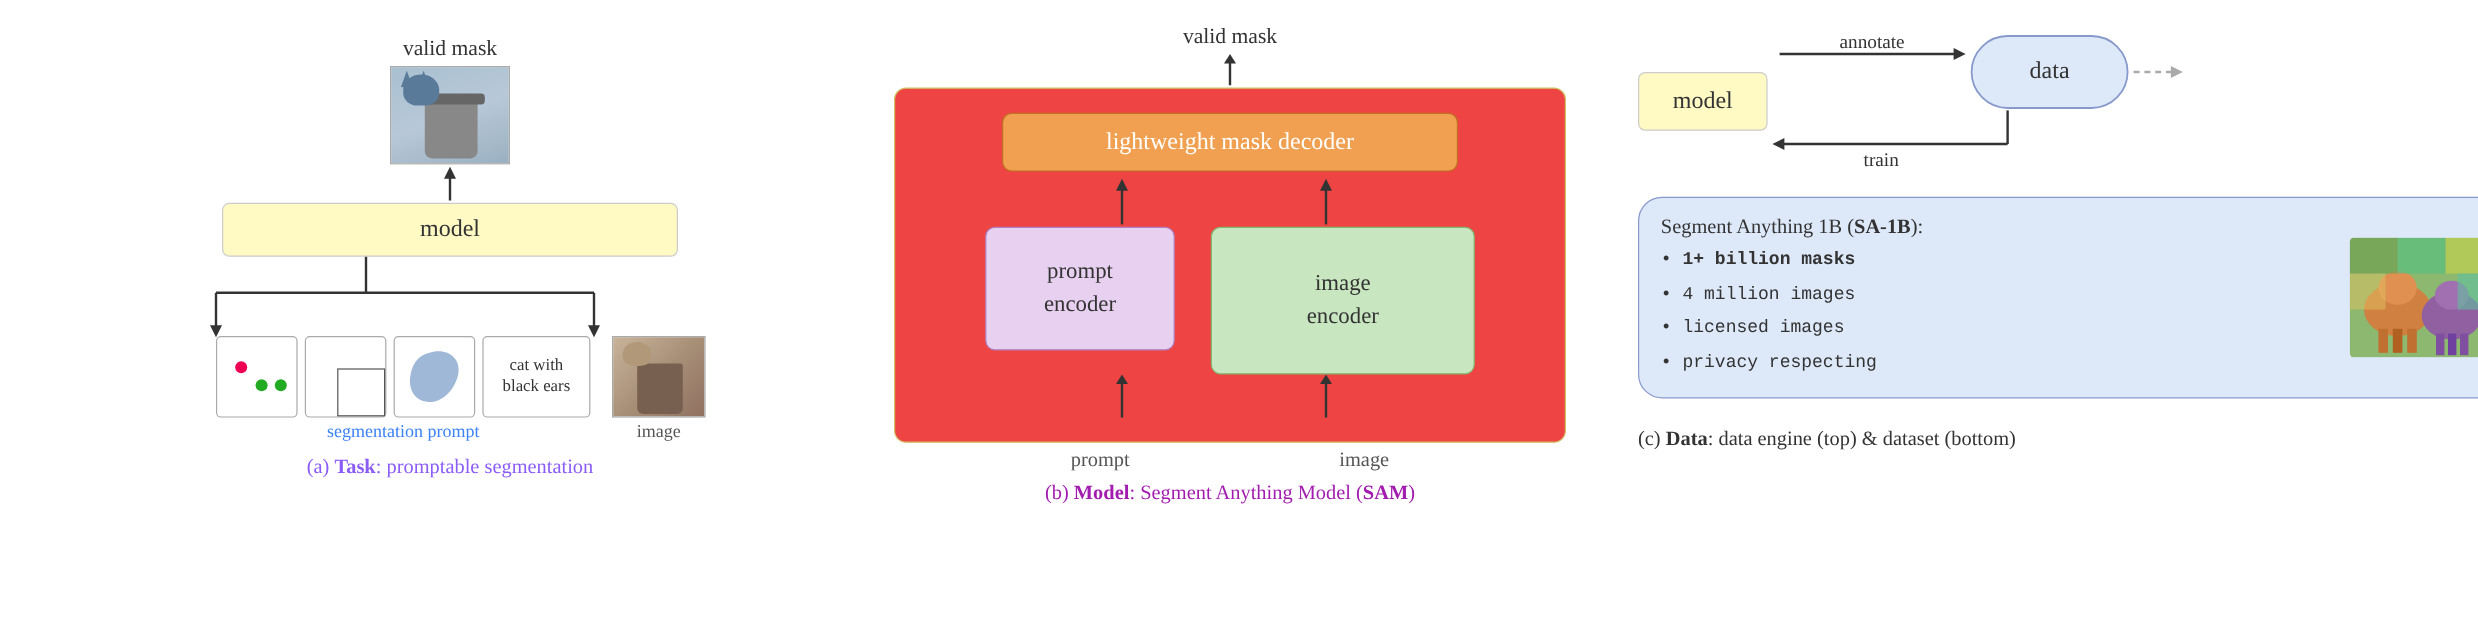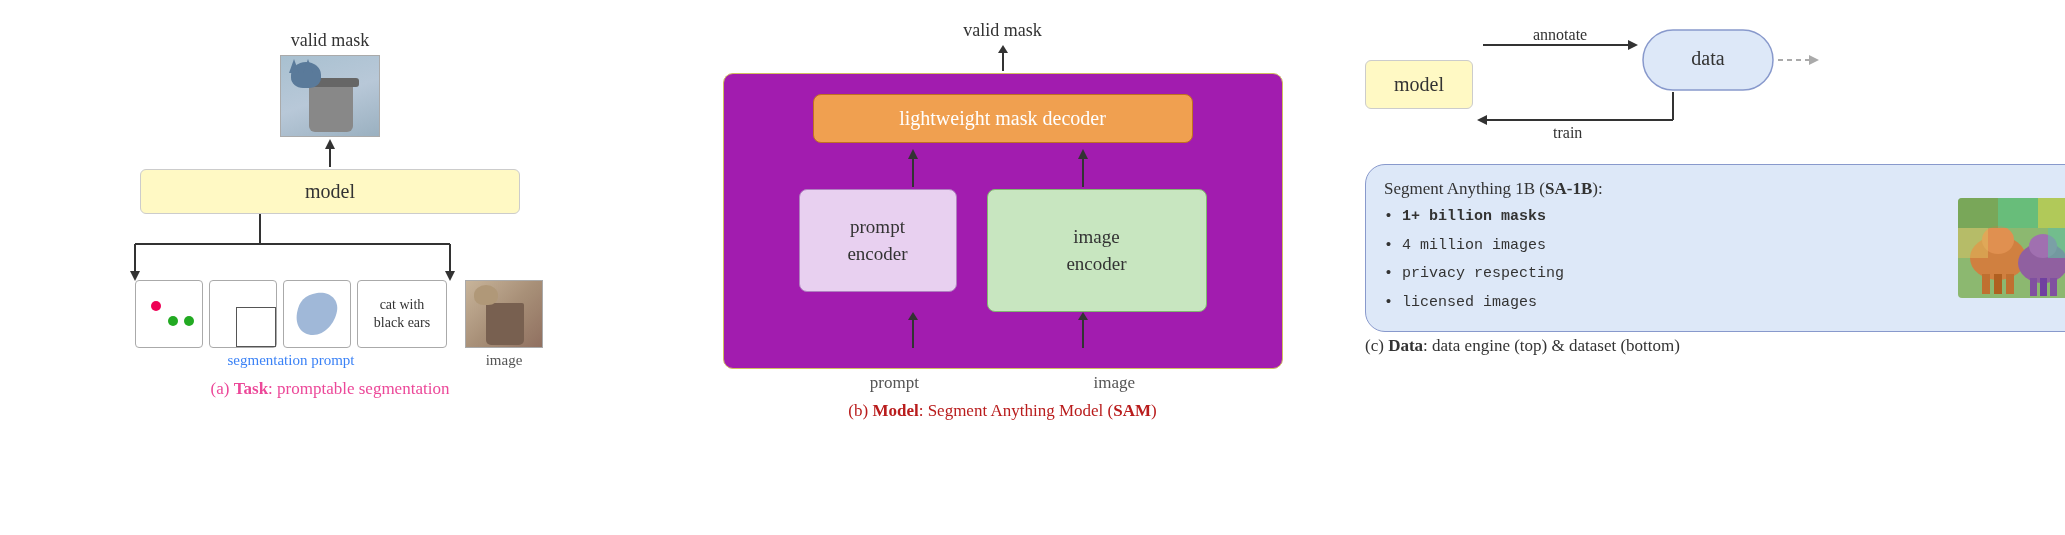--- a/index.html
+++ b/index.html
@@ -13,21 +13,21 @@
       align-items: center;
       justify-content: center;
       padding: 10px 20px;
     }
 
     .main-container {
       display: flex;
       width: 100%;
       height: 100%;
       align-items: flex-start;
-      justify-content: space-between;
+      justify-content: flex-end;
       gap: 0px;
       padding-top: 10px;
     }
 
     
     .panel-a {
       display: flex;
       flex-direction: column;
       align-items: center;
       width: 620px;
@@ -131,21 +131,21 @@
     
     .panel-b {
       display: flex;
       flex-direction: column;
       align-items: center;
       width: 680px;
       padding-top: 0px;
     }
 
     .outer-yellow {
-      background: #a21caf;
+      background: #ef4444;
       border: 1.5px solid #d0c060;
       border-radius: 10px;
       padding: 20px 30px 18px 30px;
       width: 560px;
       display: flex;
       flex-direction: column;
       align-items: center;
       gap: 0;
     }
 
@@ -329,21 +329,21 @@
           <div style="width:78px;height:68px;border:1.5px solid #aaa;background:linear-gradient(135deg,#c8b49a 0%,#a89078 50%,#907060 100%);position:relative;overflow:hidden;">
 
             <div style="position:absolute;bottom:2px;left:20px;width:38px;height:42px;background:#786050;border-radius:2px 2px 5px 5px;"></div>
             <div style="position:absolute;top:4px;left:8px;width:24px;height:20px;background:#b09878;border-radius:50% 50% 40% 40%;"></div>
           </div>
           <span class="image-label" style="font-size:15px;color:#555;margin-top:4px;">image</span>
         </div>
       </div>
     </div>
 
-    <div style="margin-top:10px;font-size:17px;color:#ec4899;">
+    <div style="margin-top:10px;font-size:17px;color:#8b5cf6;">
       <span>(a) </span><strong>Task</strong><span>: promptable segmentation</span>
     </div>
   </div>
 
   <div class="panel-b">
 
     <span class="valid-mask-top" style="font-size:18px;color:#333;margin-bottom:4px;">valid mask</span>
 
     <svg width="30" height="28" style="margin:0 auto;display:block;">
       <line x1="15" y1="26" x2="15" y2="5" stroke="#333" stroke-width="2"></line>
@@ -384,21 +384,21 @@
         <line x1="270" y1="36" x2="270" y2="6" stroke="#333" stroke-width="2"></line>
         <polygon points="270,0 265,8 275,8" fill="#333"></polygon>
       </svg>
     </div>
 
     <div style="display:flex;width:560px;justify-content:space-around;margin-top:4px;">
       <span style="font-size:17px;color:#555;margin-left:60px;">prompt</span>
       <span style="font-size:17px;color:#555;margin-right:60px;">image</span>
     </div>
 
-    <div style="margin-top:8px;font-size:17px;color:#b91c1c;">
+    <div style="margin-top:8px;font-size:17px;color:#a21caf;">
       <span>(b) </span><strong>Model</strong><span>: Segment Anything Model (</span><strong>SAM</strong><span>)</span>
     </div>
   </div>
 
   <div class="panel-c">
 
     <div style="display:flex;flex-direction:row;align-items:flex-start;gap:0;position:relative;width:100%;">
 
       <div class="model-box-c" style="margin-top:30px;">
         <span>model</span>
@@ -426,22 +426,22 @@
     </div>
 
     <div class="sa1b-box" style="margin-top:4px;">
       <div style="flex:1;">
         <div style="font-size:17px;margin-bottom:4px;">
           <span>Segment Anything 1B (</span><strong>SA-1B</strong><span>):</span>
         </div>
         <div style="font-size:15px;line-height:1.9;font-family:Liberation Mono, monospace;">
           <div>• <strong>1+ billion masks</strong></div>
           <div>• <span>4 million images</span></div>
+          <div>• <span>licensed images</span></div>
           <div>• <span>privacy respecting</span></div>
-          <div>• <span>licensed images</span></div>
         </div>
       </div>
 
       <div style="width:120px;height:100px;flex-shrink:0;border-radius:4px;overflow:hidden;position:relative;">
         <svg width="120" height="100" viewBox="0 0 120 100">
           <rect width="120" height="100" fill="#8cb870"></rect>
 
           <ellipse cx="40" cy="60" rx="28" ry="22" fill="#d08040"></ellipse>
           <ellipse cx="40" cy="42" rx="16" ry="14" fill="#e09050"></ellipse>
 
@@ -457,18 +457,18 @@
 
           <rect x="0" y="0" width="40" height="30" fill="#70a050" opacity="0.7"></rect>
           <rect x="40" y="0" width="40" height="30" fill="#50c080" opacity="0.6"></rect>
           <rect x="80" y="0" width="40" height="30" fill="#c0d050" opacity="0.7"></rect>
           <rect x="0" y="30" width="30" height="30" fill="#e0c060" opacity="0.5"></rect>
           <rect x="90" y="30" width="30" height="30" fill="#60c0a0" opacity="0.6"></rect>
         </svg>
       </div>
     </div>
 
-    <div style="margin-top:4px;font-size:17px;color:#333;">
+    <div style="margin-top:24px;font-size:17px;color:#333;">
       <span>(c) </span><strong>Data</strong><span>: data engine (top) &amp; dataset (bottom)</span>
     </div>
   </div>
 
 </div>
 
 </body></html>

